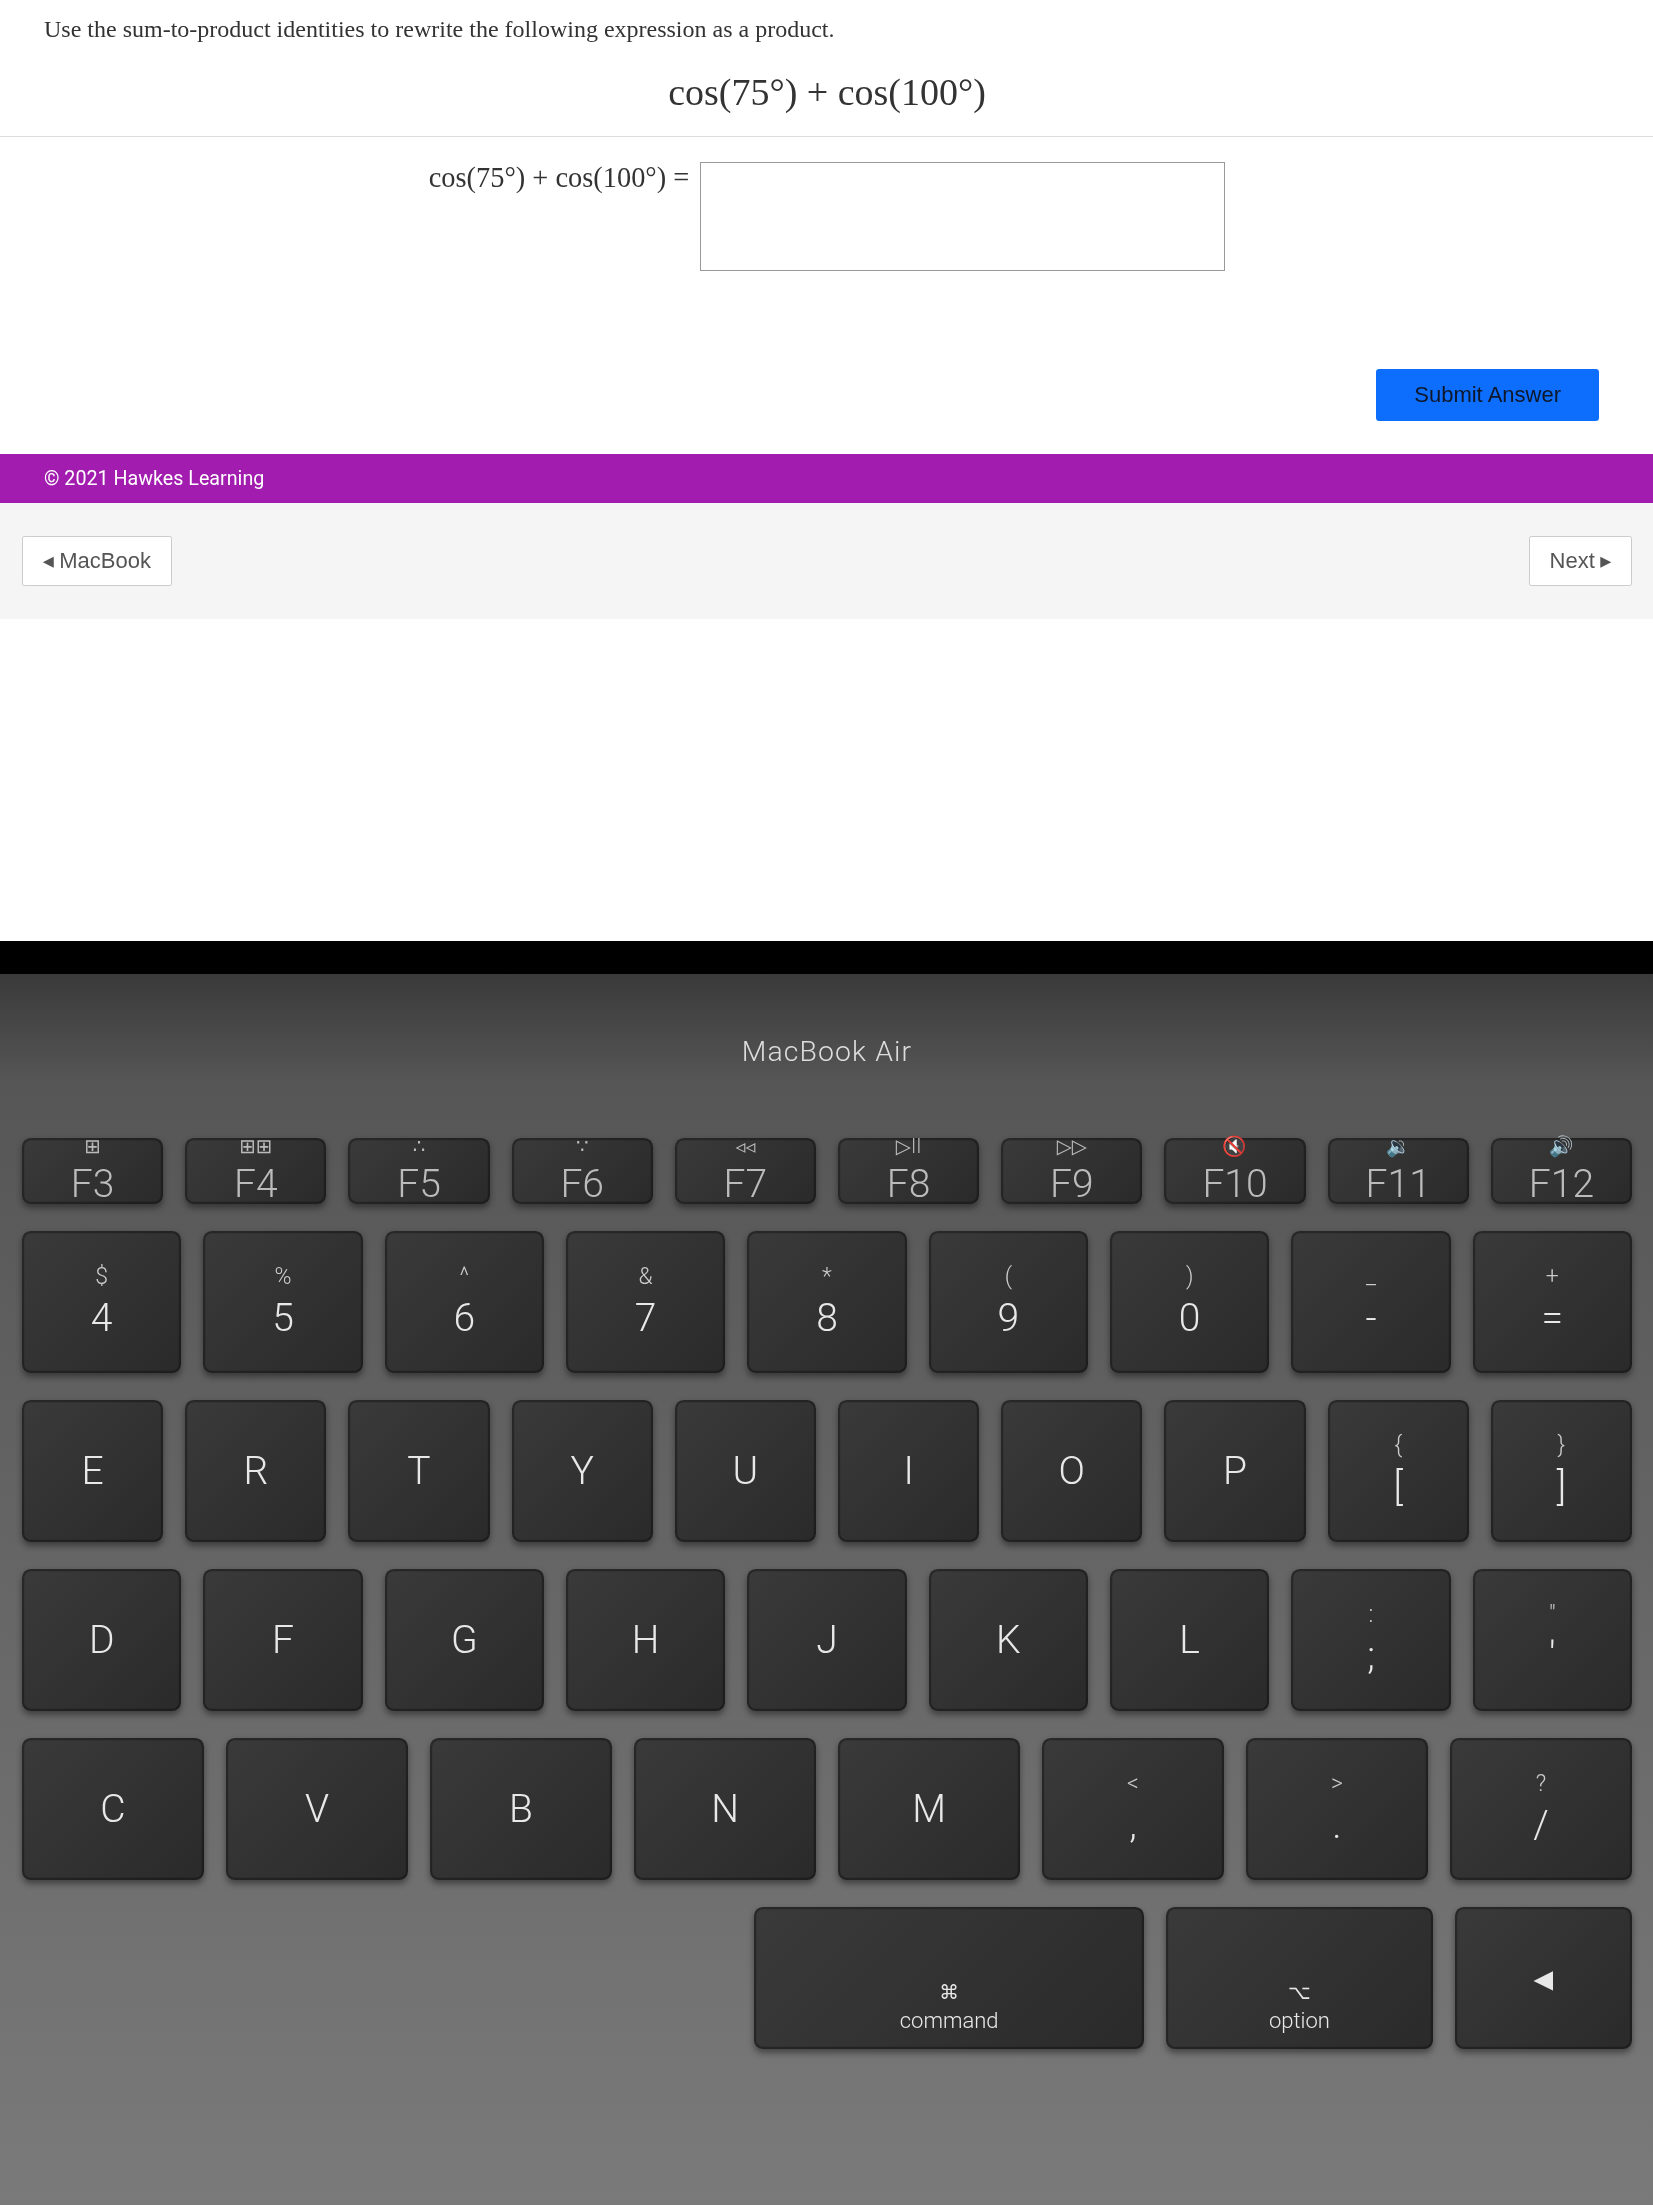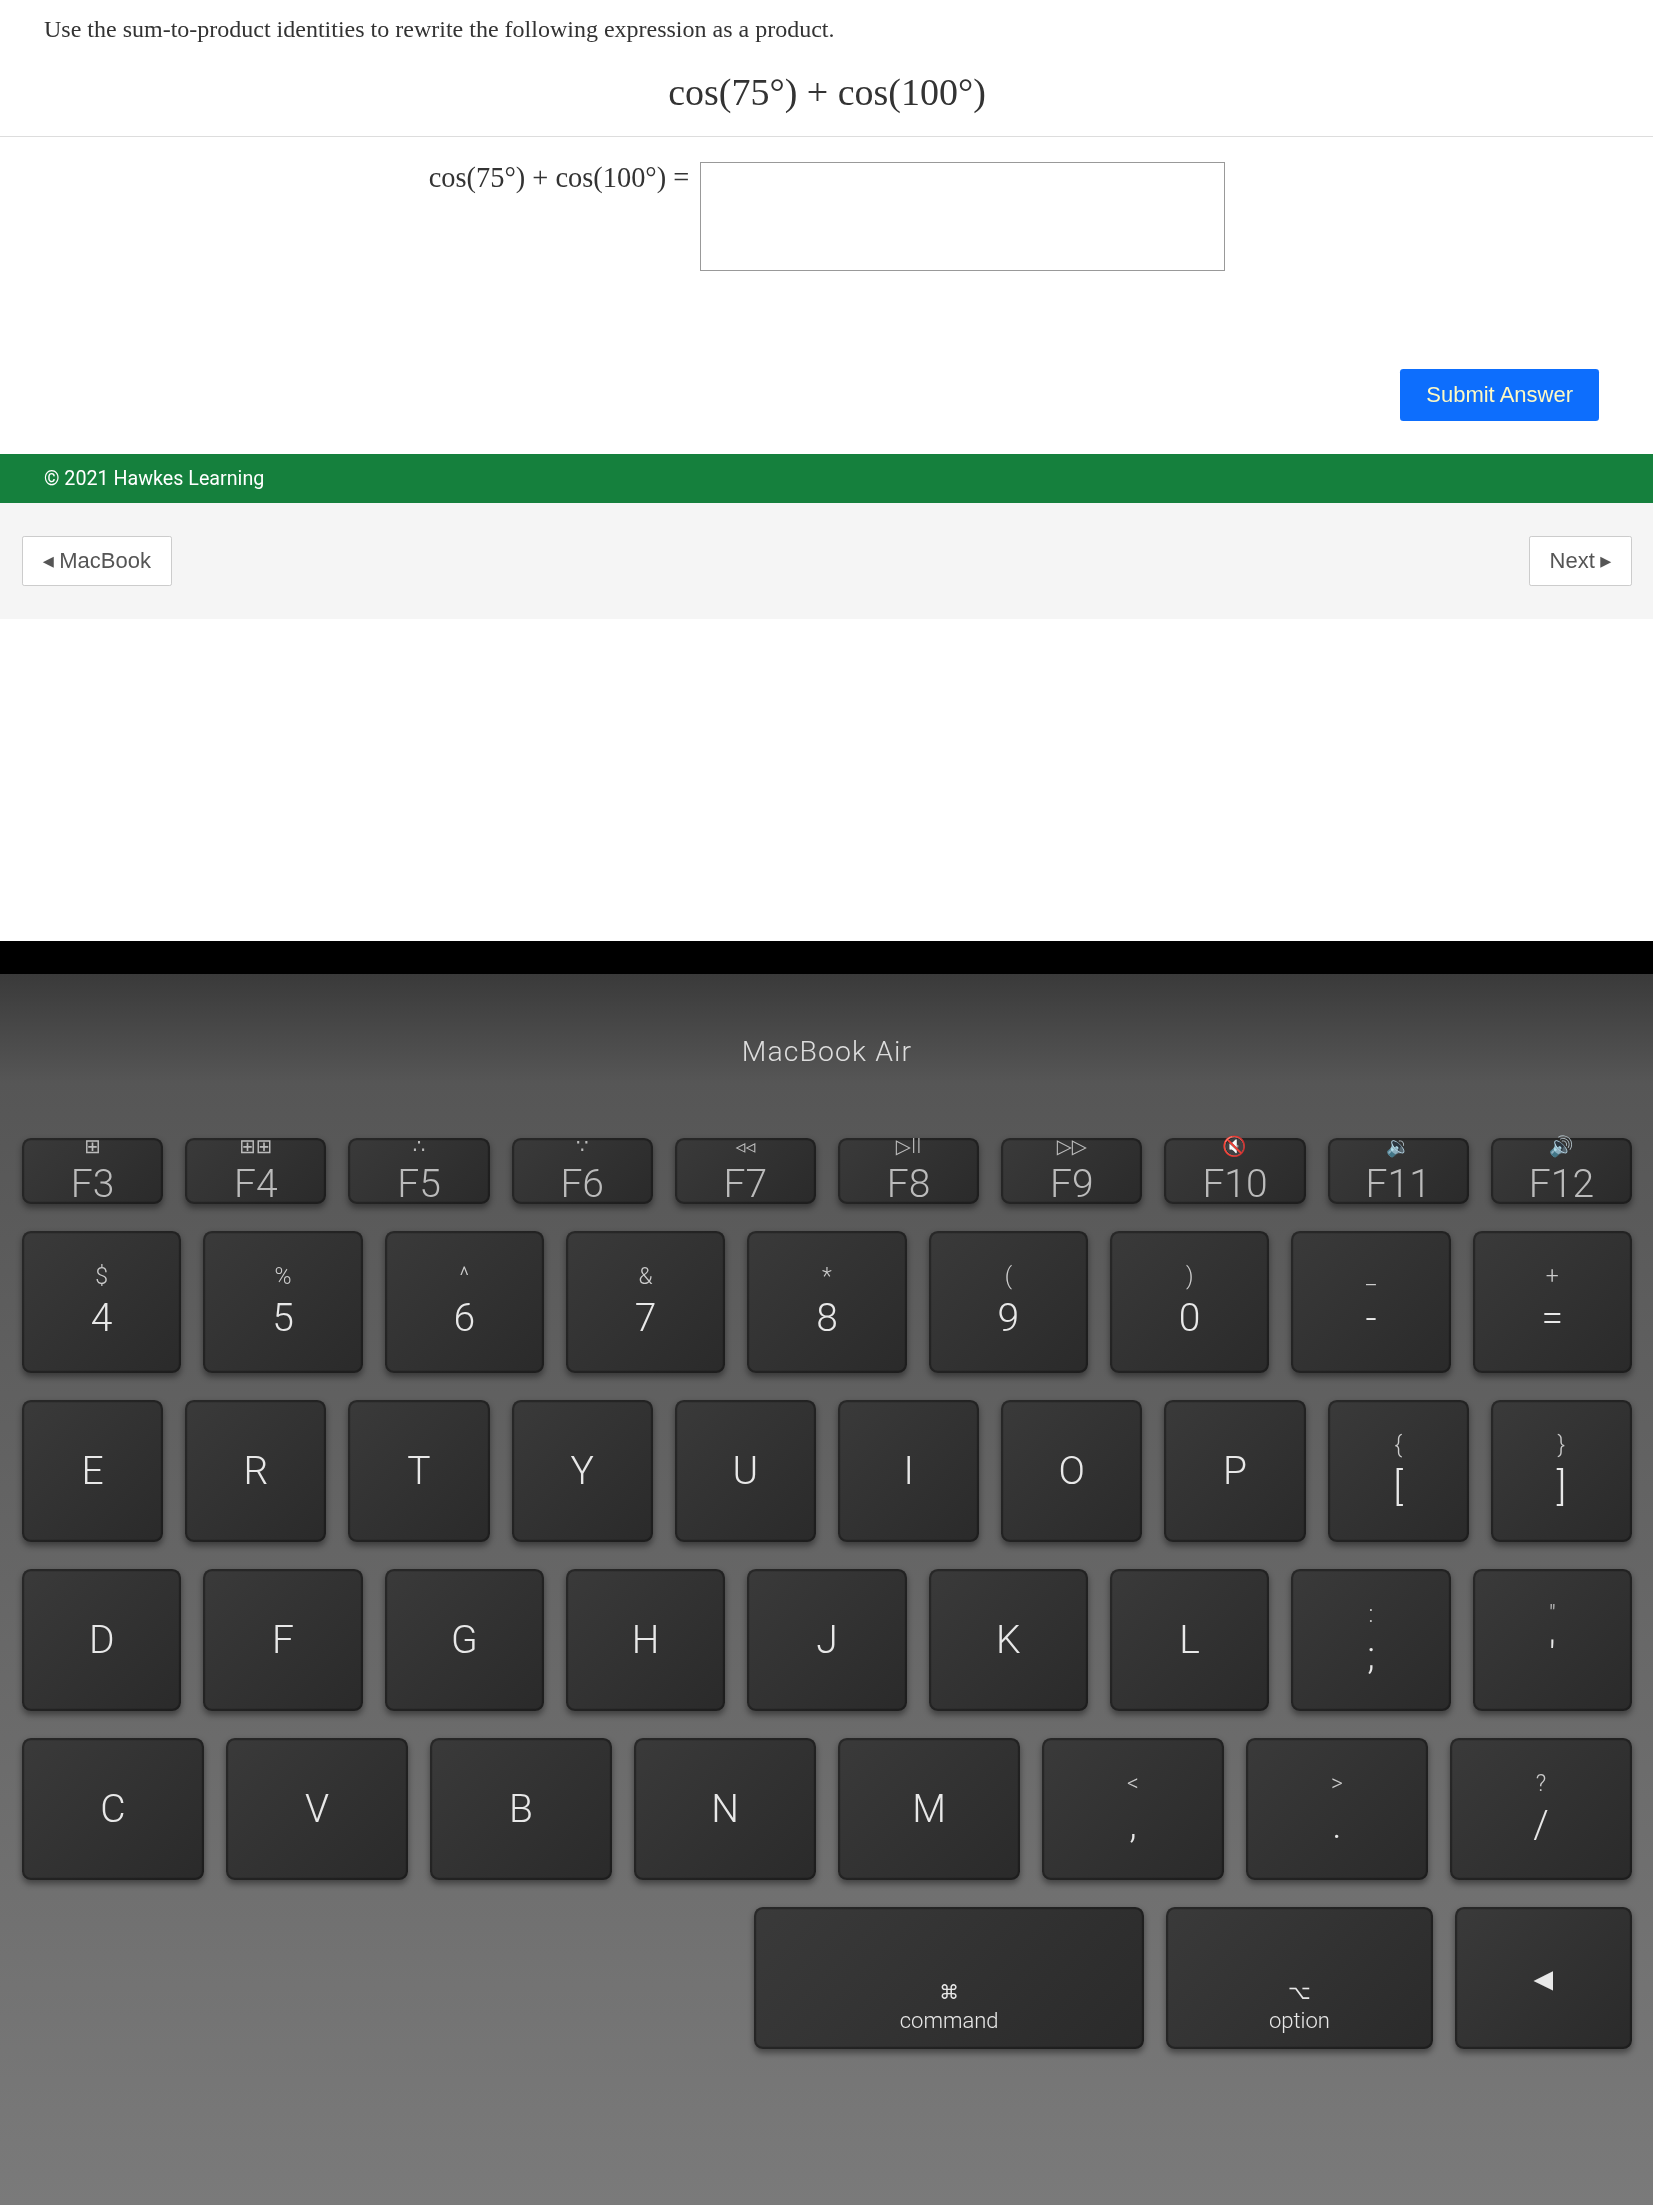--- a/index.html
+++ b/index.html
@@ -92,29 +92,29 @@
       font-size: 25px;
       padding: 11px;
       font-family: "Times New Roman", serif;
     }
     .submit-row {
       text-align: right;
       padding-right: 11px;
     }
     .submit-btn {
       background: #0d6efd;
-      color: #fef9c3;
+      color: #0f172a;
       border: none;
-      padding: 13px 26px;
+      padding: 13px 38px;
       font-size: 22px;
       border-radius: 3.3px;
       cursor: pointer;
     }
     .footer-bar {
-      background: #15803d;
+      background: #a21caf;
       height: 49px;
       display: flex;
       align-items: center;
       padding: 0 44px;
     }
     .copyright {
       color: #fff;
       font-size: 19.7px;
     }
     .nav-row {

